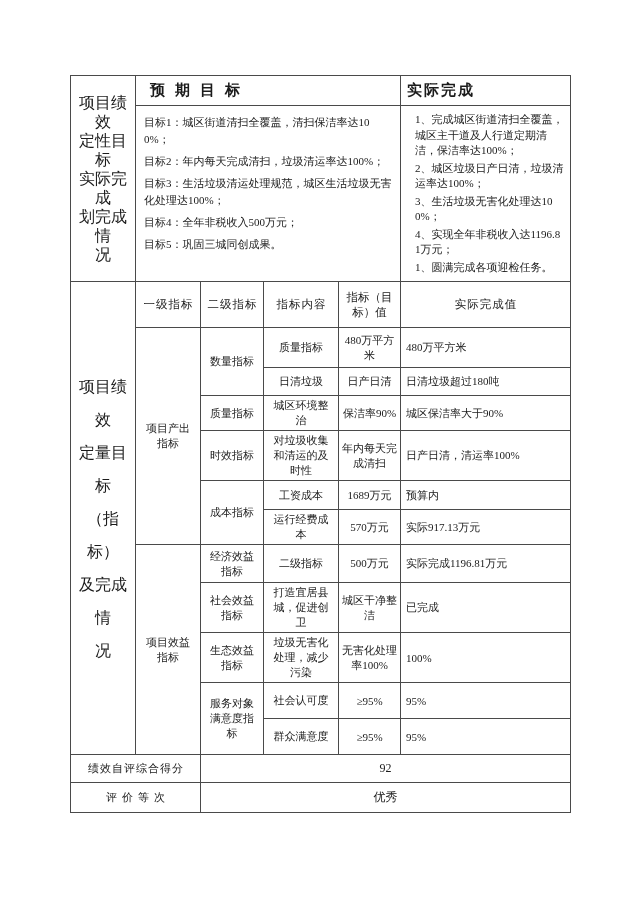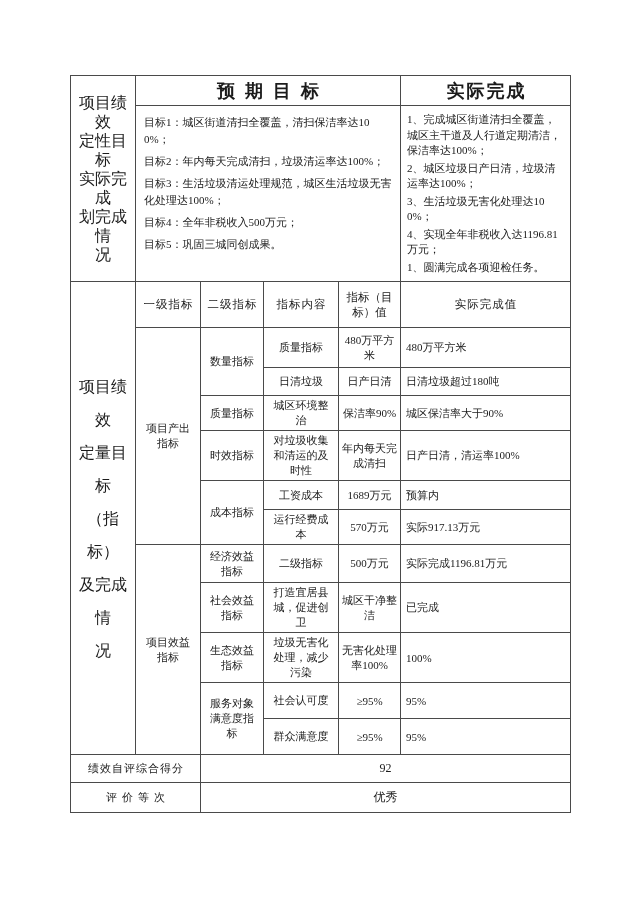--- a/index.html
+++ b/index.html
@@ -19,32 +19,32 @@
   }
   td {
     border: 1px solid #4a4a4a;
     font-size: 11px;
     vertical-align: middle;
     padding: 2px 4px;
     word-break: break-all;
   }
   .c { text-align: center; }
   .top { vertical-align: top; }
-  .hdr1 { font-weight: bold; font-size: 18px; text-align: center; }
+  .hdr1 { font-weight: bold; font-size: 15px; }
   .sp10 { letter-spacing: 10px; text-indent: 10px; }
   .sp2  { letter-spacing: 2px;  text-indent: 2px; }
   .sp1  { letter-spacing: 1px;  text-indent: 1px; }
   .sp5  { letter-spacing: 5px;  text-indent: 5px; }
   .hdr2 { text-align: center; font-size: 11.5px; }
   .side { text-align: center; font-size: 16px; padding: 2px 1px; }
   .side .ln { line-height: 19px; }
   .side2 .ln { line-height: 33px; }
   .goals { padding: 8px 8px 6px 8px; }
   .goal-item { font-size: 11px; line-height: 17px; margin-bottom: 5px; }
-  .acts { padding: 6px 5px 4px 6px; }
+  .acts { padding: 6px 5px 4px 14px; }
   .act-item { font-size: 11px; line-height: 15.5px; margin-bottom: 2px; }
   .lvl { text-align: center; padding: 2px 6px; }
   .content-cell { text-align: center; padding: 2px 5px; }
   .target-cell { text-align: center; padding: 2px 2px; }
   .actual-cell { text-align: left; padding: 2px 5px; }
   .score-val { text-align: center; font-size: 12px; }
 </style>
 </head>
 <body>
 

